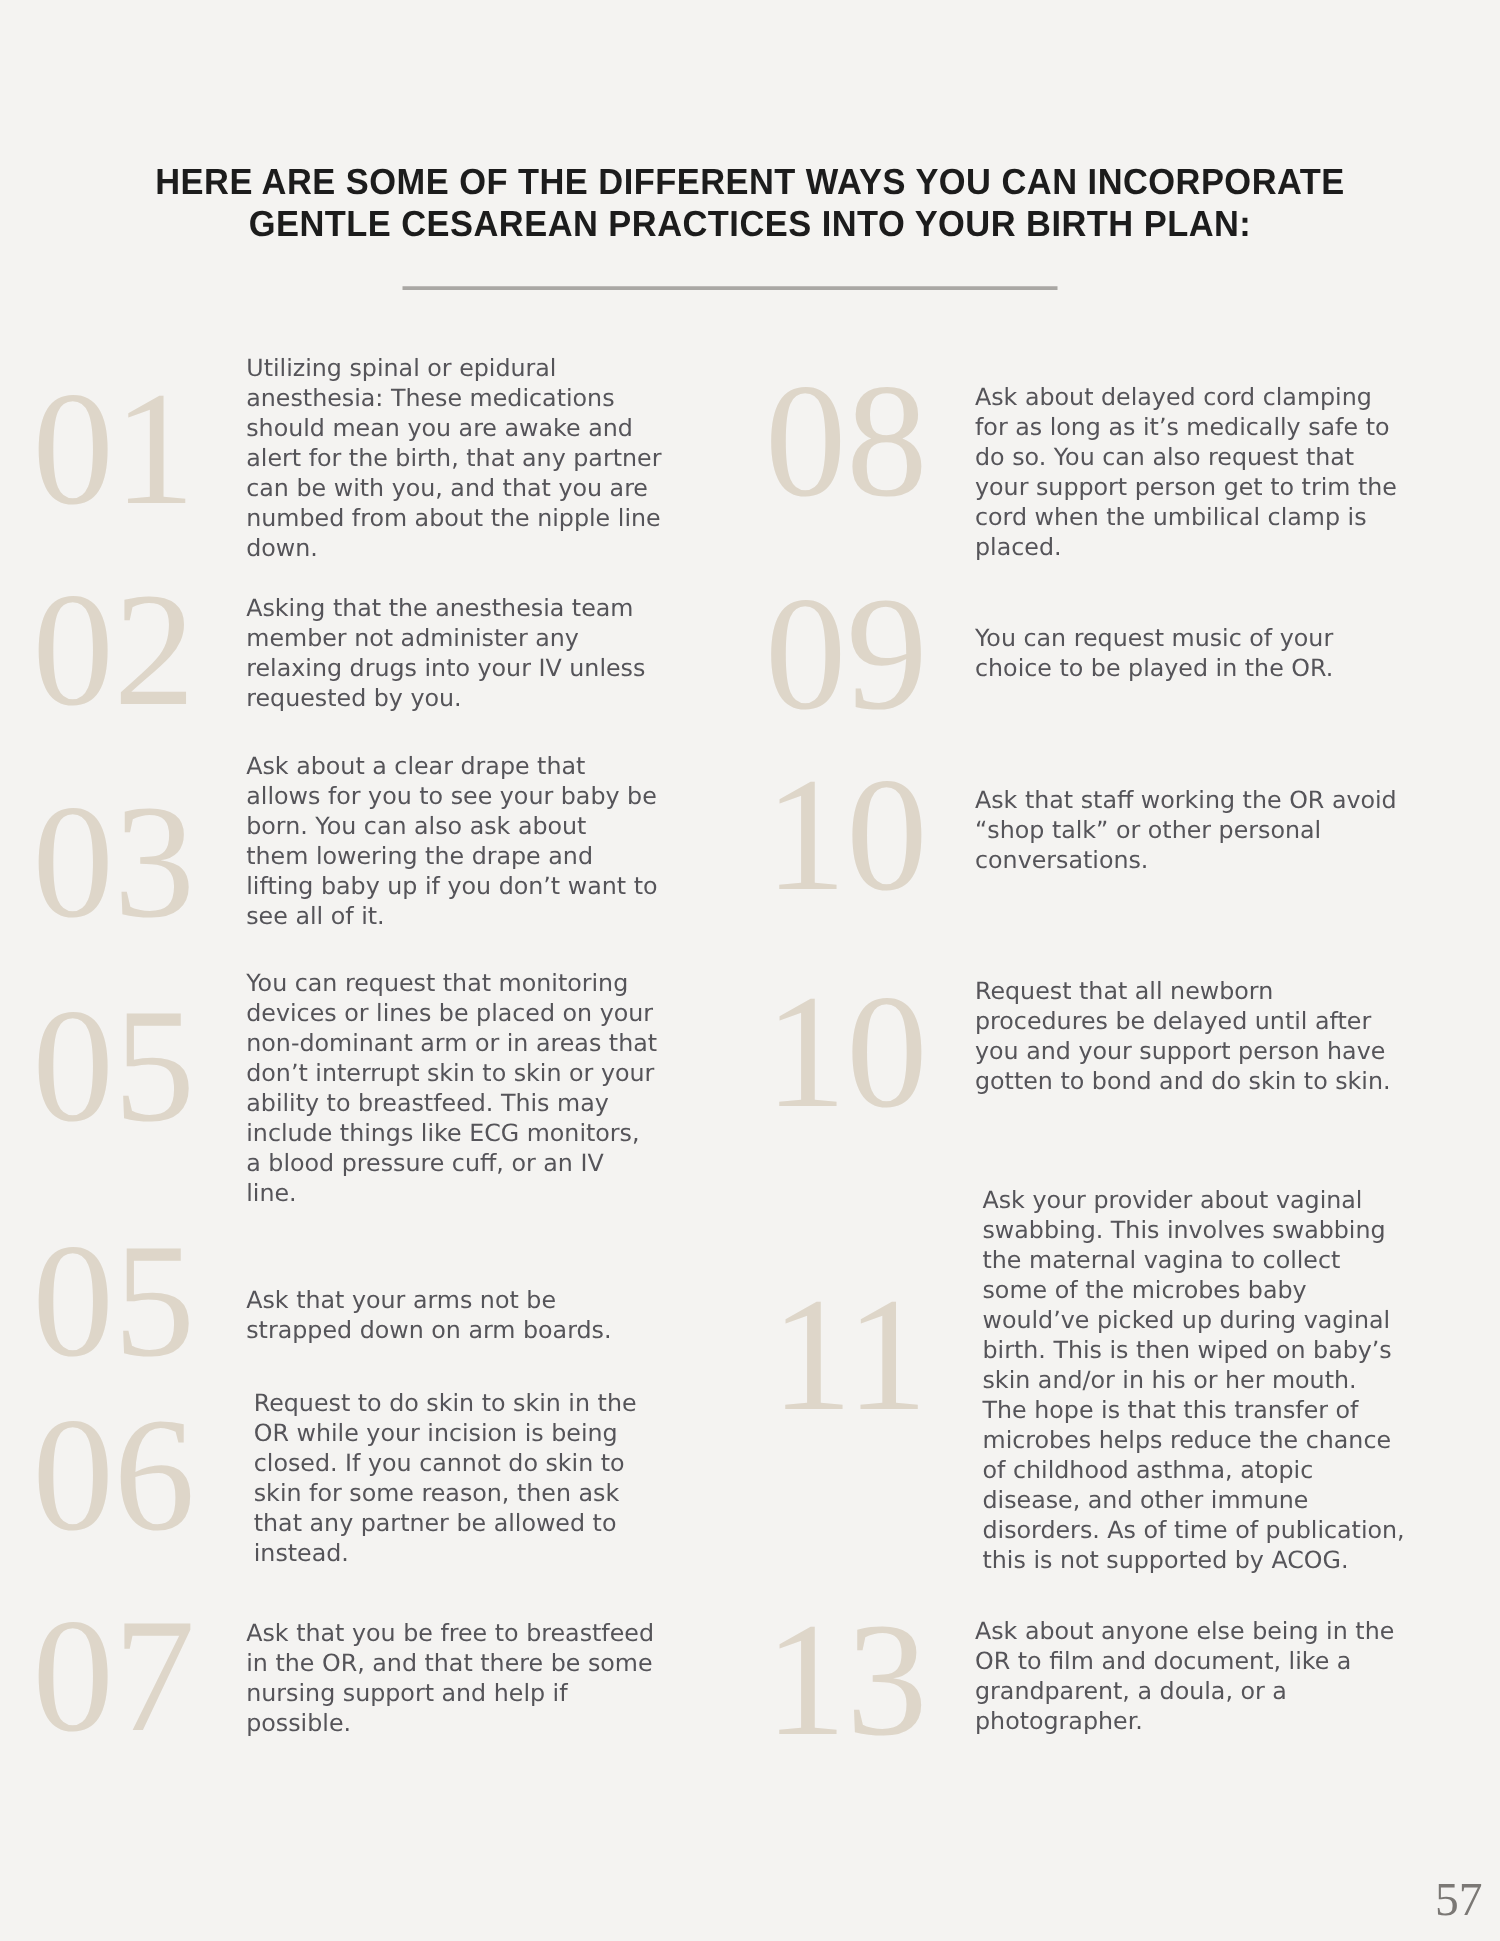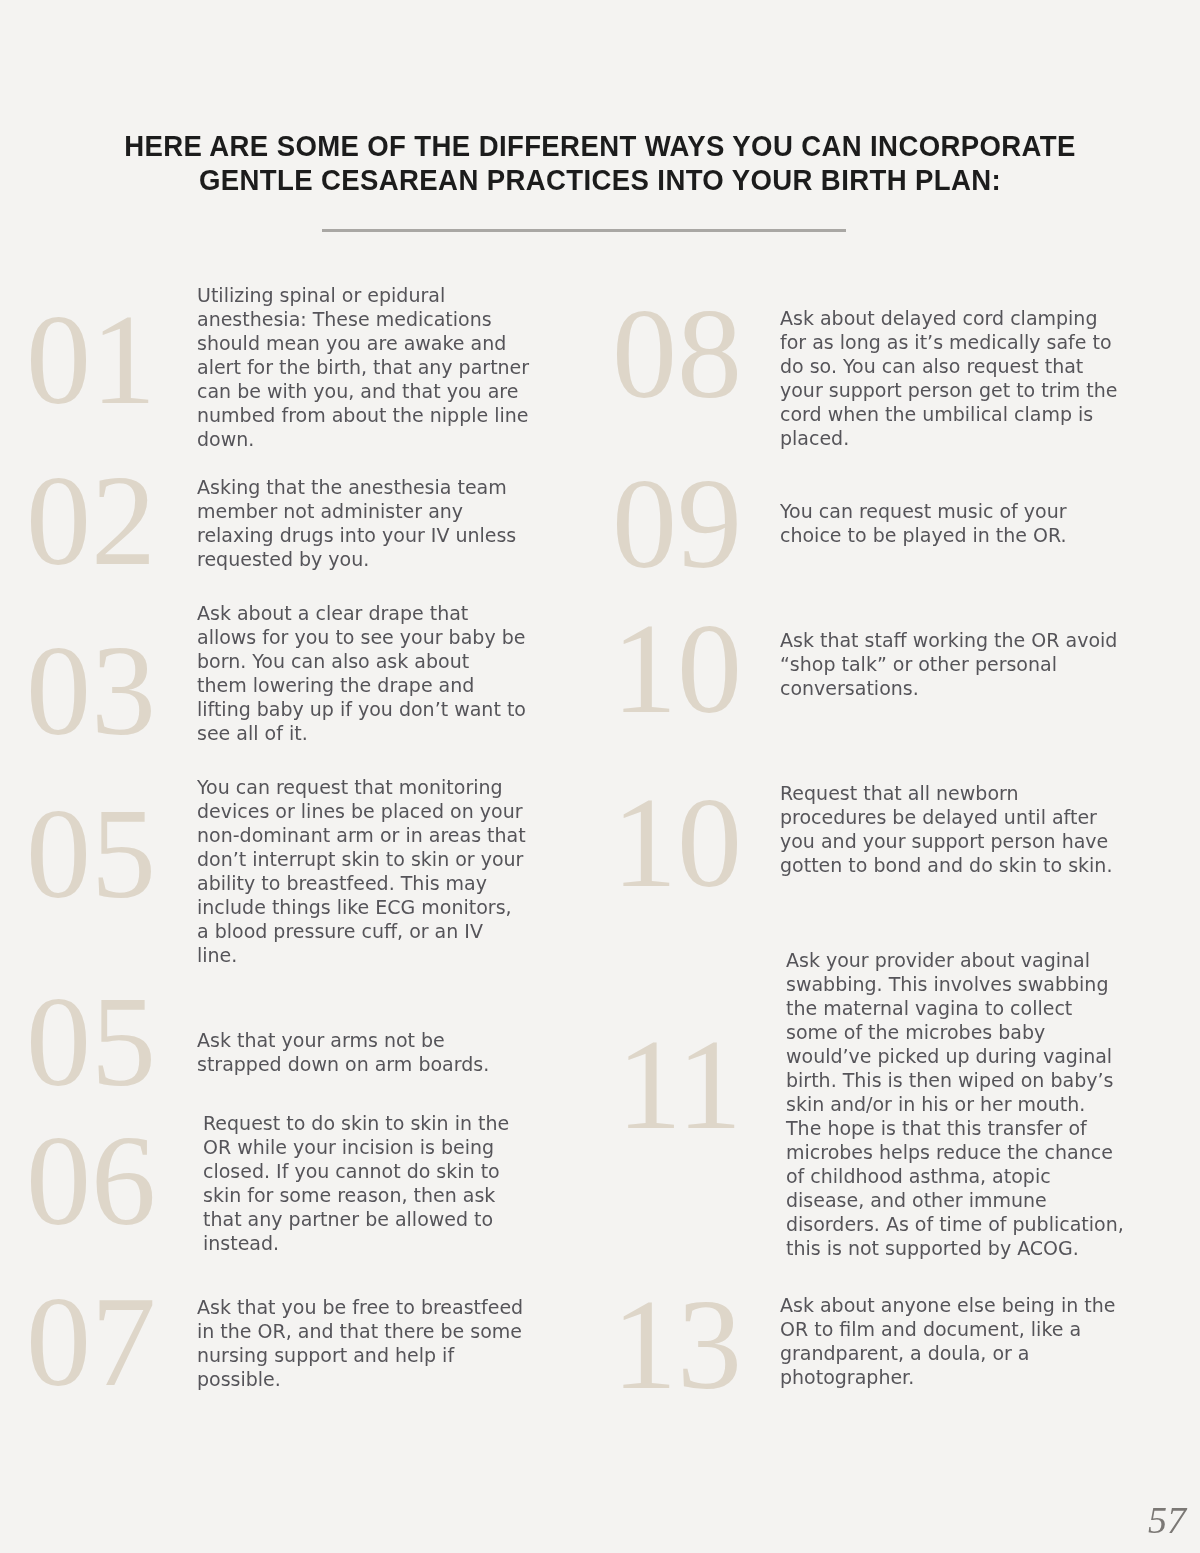--- a/index.html
+++ b/index.html
@@ -55,21 +55,20 @@
     color:var(--body);
     white-space:pre-line;
   }
   .page-number{
     position:absolute;
     top:1501px;right:14px;
     font-family:"Liberation Serif",serif;
     font-size:38px;
     line-height:1;
     color:var(--pagenum);
-    font-style:italic;
   }
 </style>
 </head>
 <body>
 
 <div>
   <h1 class="page-title">HERE ARE SOME OF THE DIFFERENT WAYS YOU CAN INCORPORATE
 GENTLE CESAREAN PRACTICES INTO YOUR BIRTH PLAN:</h1>
   <div class="divider"></div>
   <div id="items">

